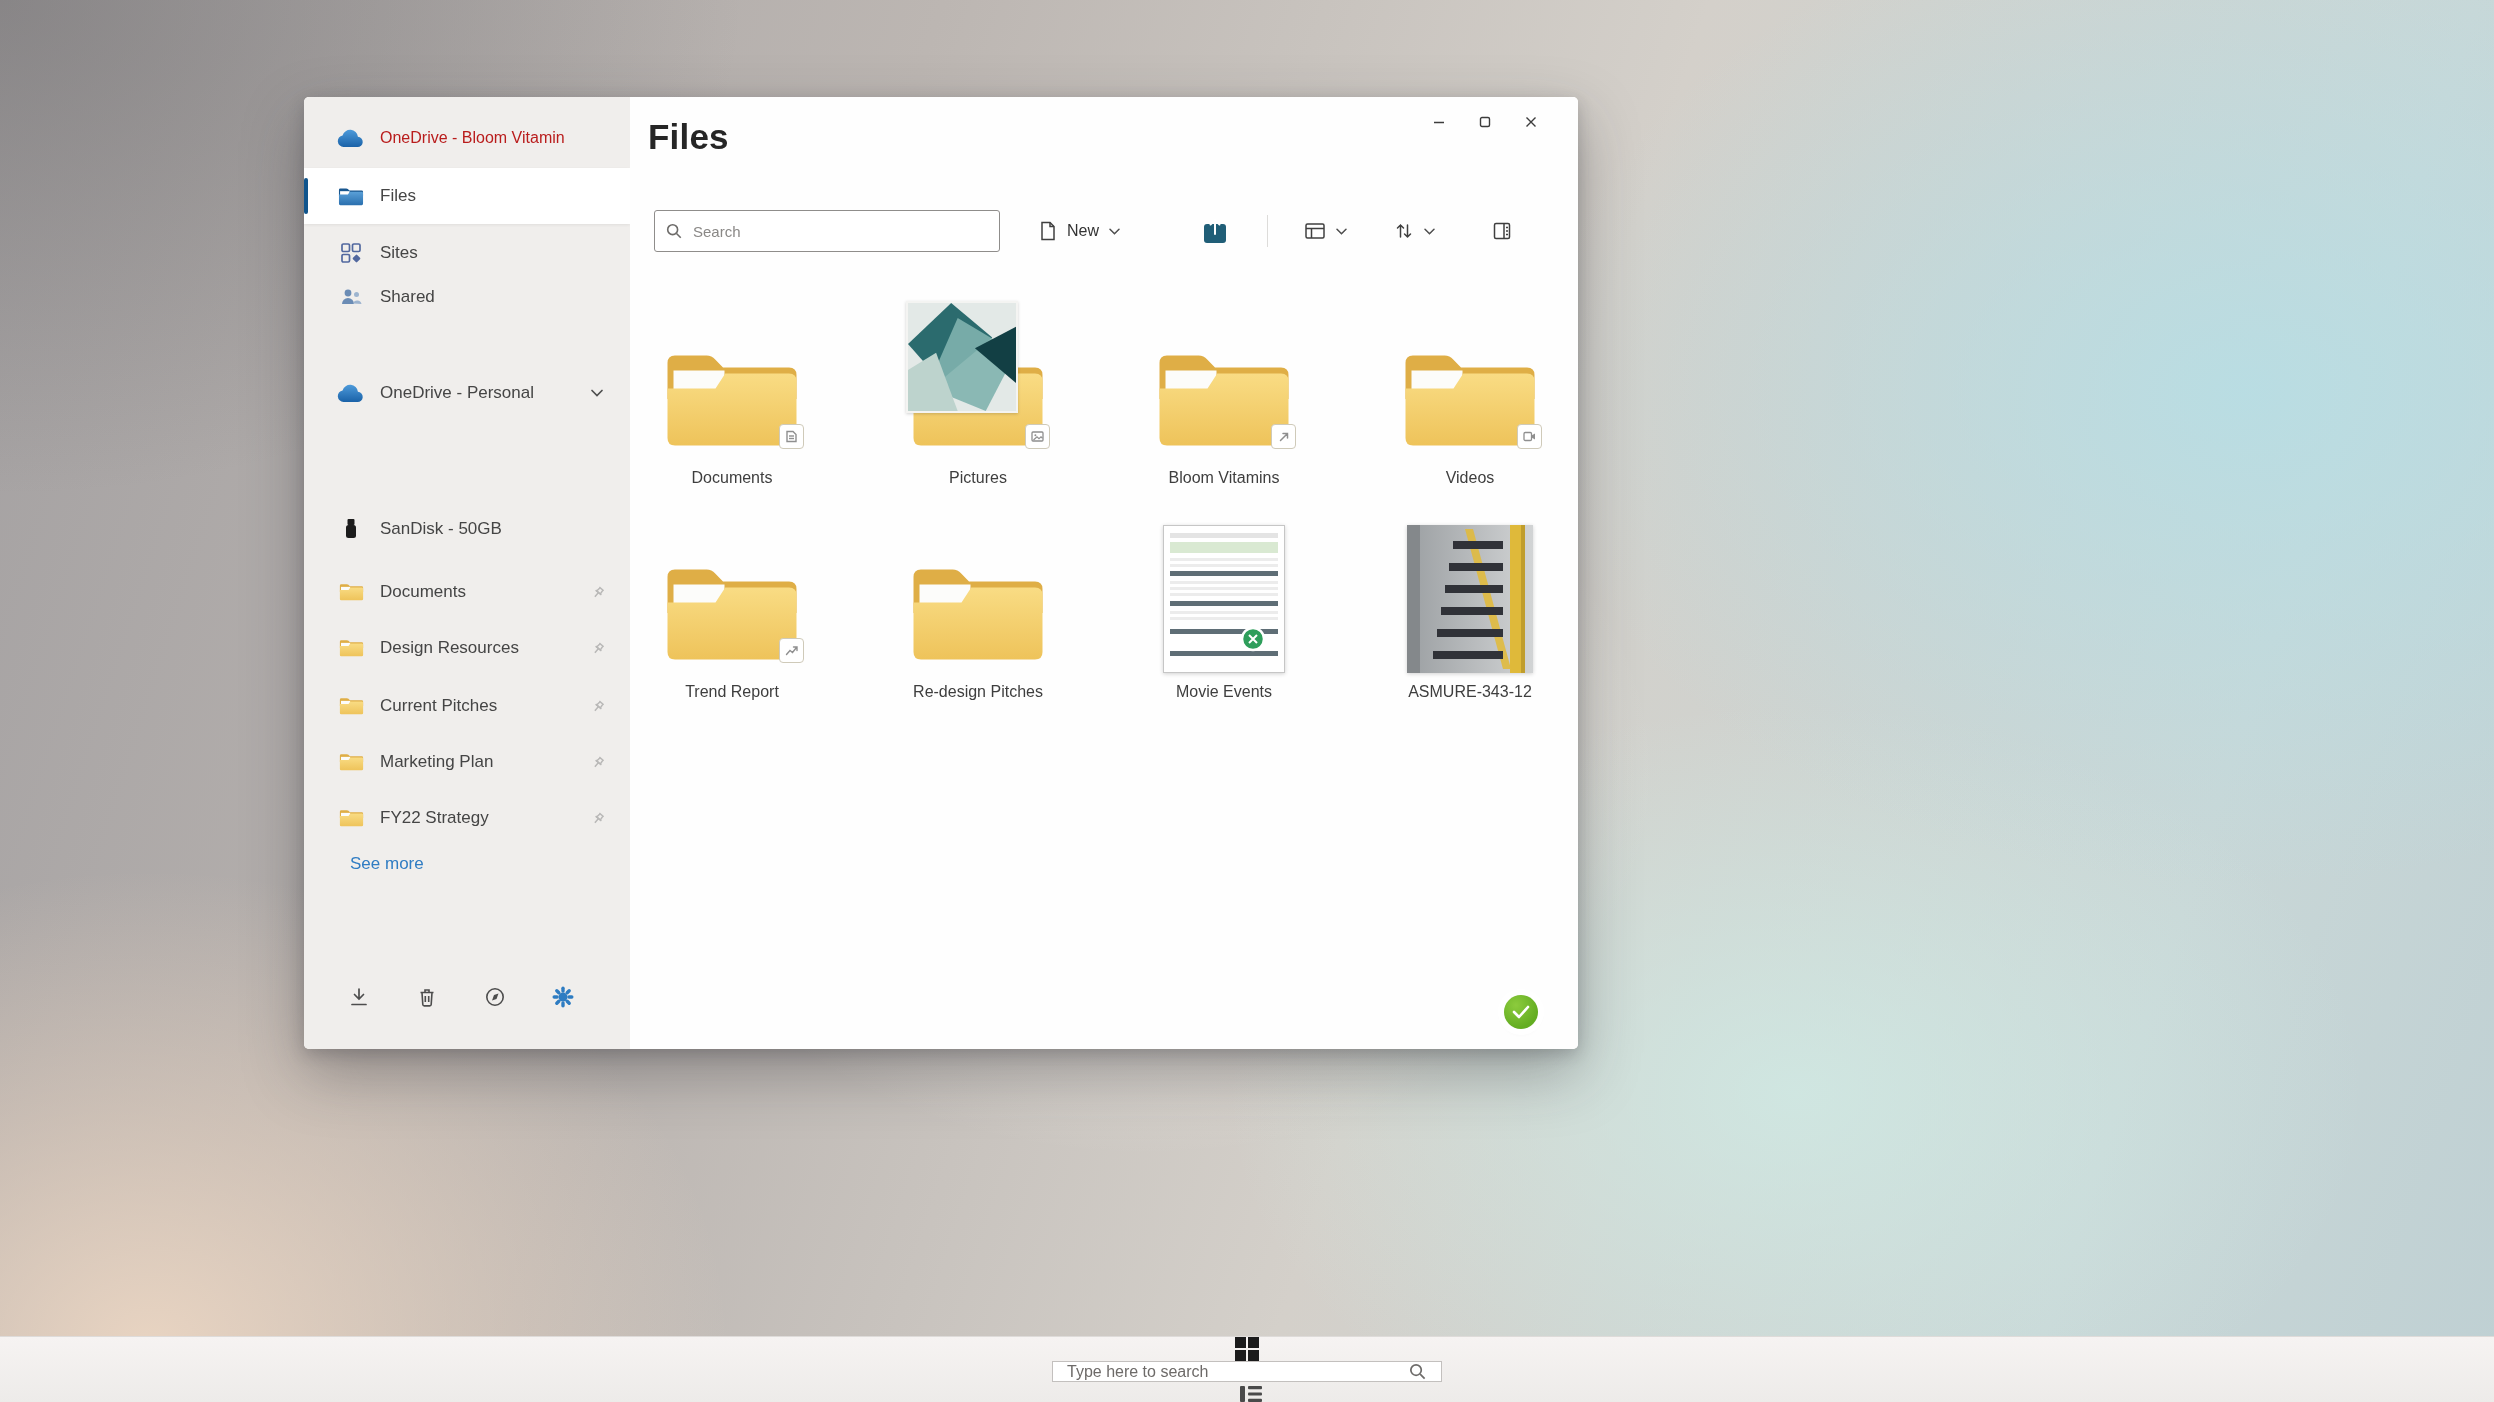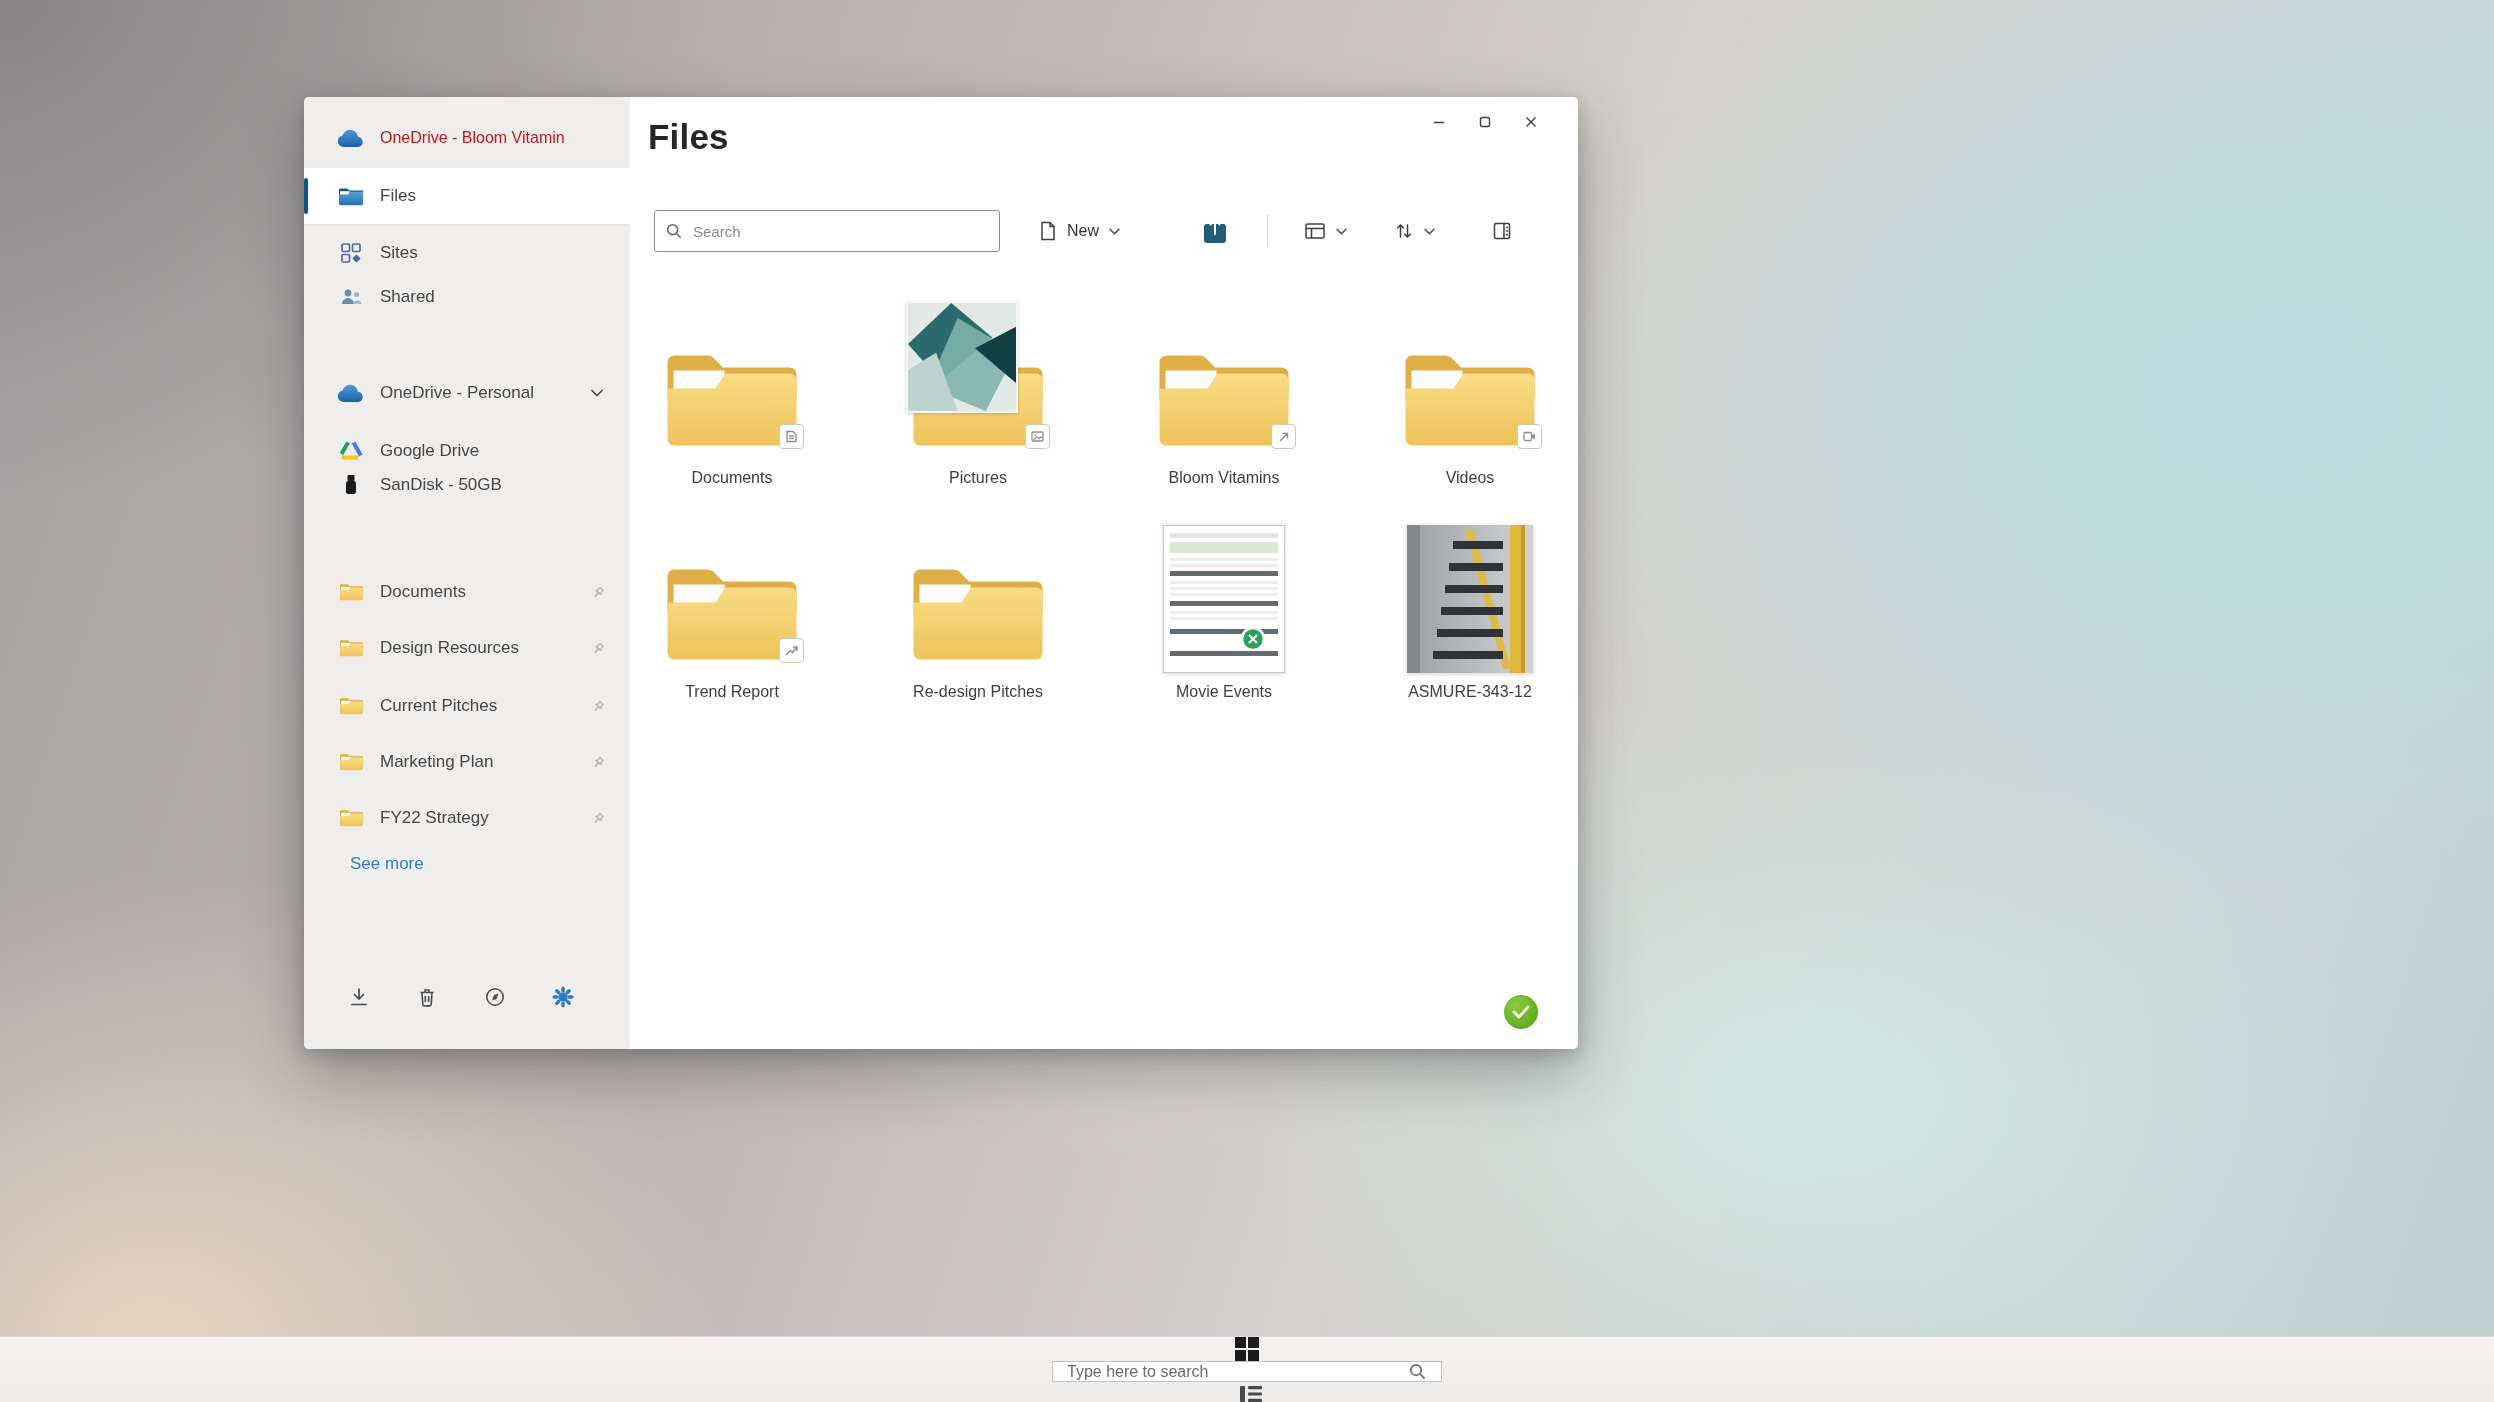--- a/index.html
+++ b/index.html
@@ -212,32 +212,22 @@
             </svg>
         </span>
         <span class="lbl">OneDrive - Personal</span>
         <span class="chev">
           <svg width="14" height="10">
               <use href="#sym-chevron"></use>
             </svg>
         </span>
       </div>
 
-      <div class="side-row" style="top:326px">
-        <span class="ic">
-          <svg width="24" height="22" viewBox="0 0 24 22">
-            <line x1="9" y1="2.5" x2="2.5" y2="14" stroke="#1da261" stroke-width="4"></line>
-            <line x1="2.8" y1="17.5" x2="19" y2="17.5" stroke="#fdc210" stroke-width="4"></line>
-            <line x1="14.5" y1="2.5" x2="21.8" y2="15.5" stroke="#3d7bf0" stroke-width="4"></line>
-          </svg>
-        </span>
-        <span class="lbl">Google Drive</span>
-      </div>
-
-      <div class="side-row" style="top:360px">
+
+      <div class="side-row" style="top:404px">
         <span class="ic">
           <svg width="24" height="24" viewBox="0 0 24 24">
             <rect x="8.5" y="2" width="7" height="6" rx="1" fill="#1c1c1c"></rect>
             <rect x="7" y="8" width="10" height="13" rx="2.5" fill="#1c1c1c"></rect>
           </svg>
         </span>
         <span class="lbl">SanDisk - 50GB</span>
       </div>
 
       <div class="side-row" style="top:467px">

